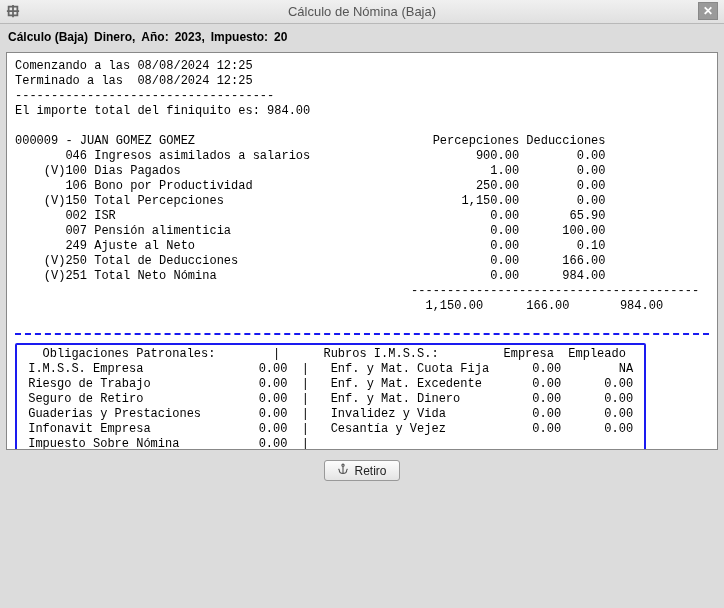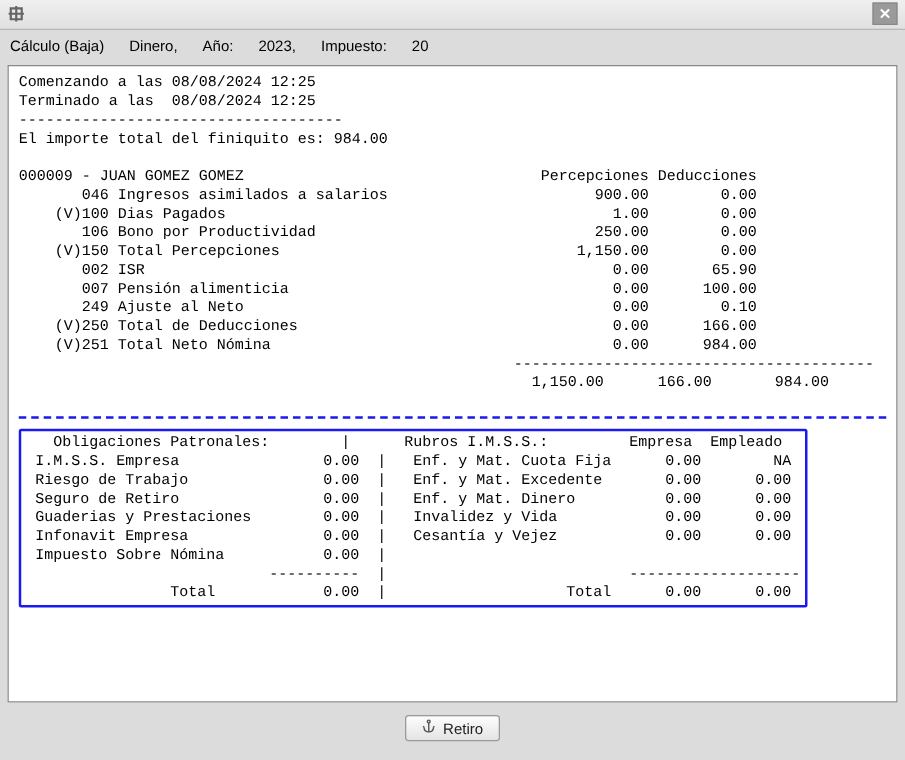--- a/index.html
+++ b/index.html
@@ -46,43 +46,43 @@
     justify-content: center;
     cursor: pointer;
     font-size: 12px;
     font-weight: bold;
     border: 1px solid #888;
   }
   .header {
     padding: 4px 8px 0 8px;
   }
   .header .row1 {
-    font-weight: normal;
+    font-weight: bold;
     color: #000;
     font-size: 12px;
     padding: 2px 0;
     display: flex;
-    gap: 20px;
+    gap: 6px;
   }
   .header .row2 {
     font-size: 11.5px;
     color: #000;
     padding: 2px 0 4px 20px;
     border-bottom: 1px solid #aaa;
   }
   .content {
     margin: 6px;
     border: 1px solid #888;
     background: #fff;
     padding: 6px 8px;
     font-family: "Courier New", monospace;
     font-size: 12px;
     line-height: 1.25;
     color: #000;
-    height: 510px;
+    height: 398px;
     overflow: hidden;
     white-space: pre;
   }
   .highlight-box {
     border: 2px solid #1a1af0;
     border-radius: 2px;
     padding: 2px 4px;
     margin-top: 6px;
     display: inline-block;
     white-space: pre;
@@ -109,20 +109,21 @@
 </style>
 </head>
 <body>
 
 <div class="title-bar">
   <span class="icon">
     <svg viewBox="0 0 16 16" fill="none" stroke="#666" stroke-width="2">
         <path d="M8 1v14M1 8h14M3 3h10v10H3z"></path>
       </svg>
   </span>
+  <span class="title">Cálculo de Nómina (Baja)</span>
   <div class="close-btn">
     <span>✕</span>
   </div>
 </div>
 
 <div class="header">
   <div class="row1">
     <span>Cálculo (Baja)</span>
     <span>Dinero,</span>
     <span>Año:</span>

